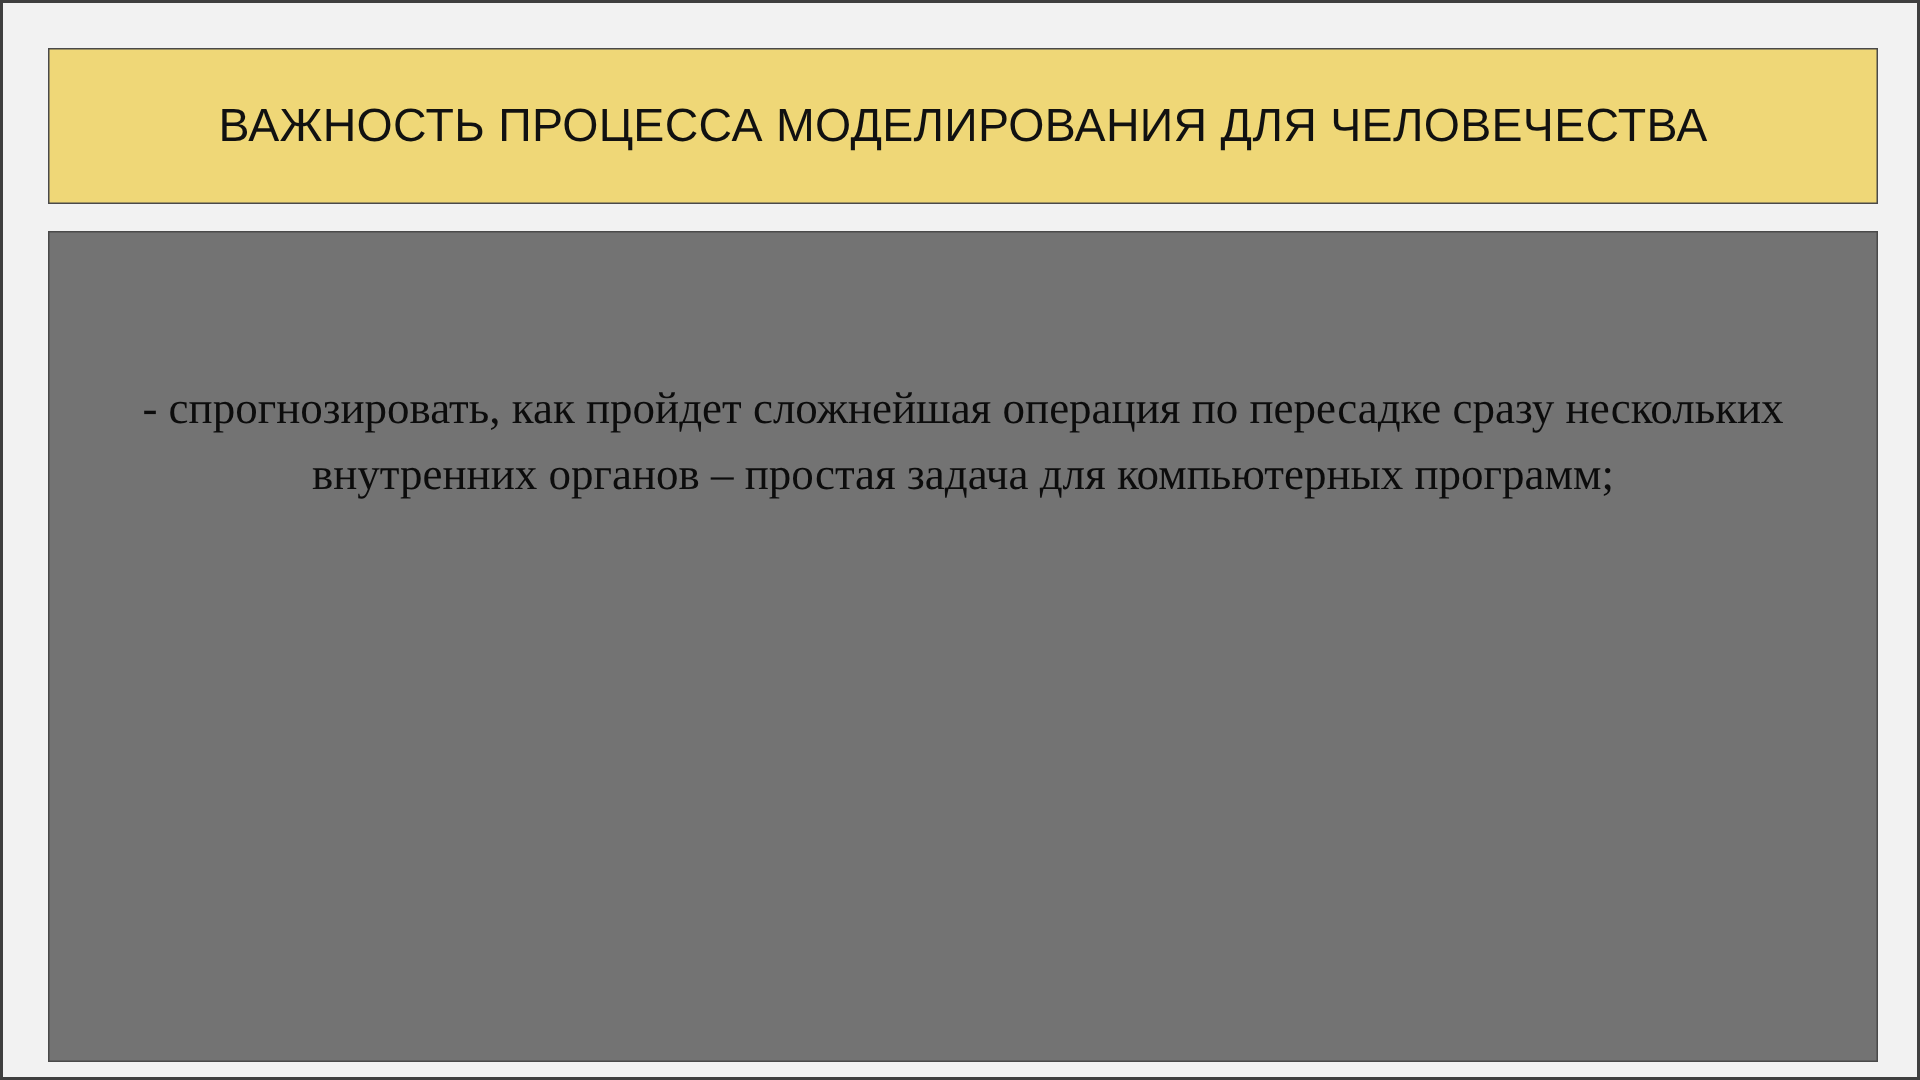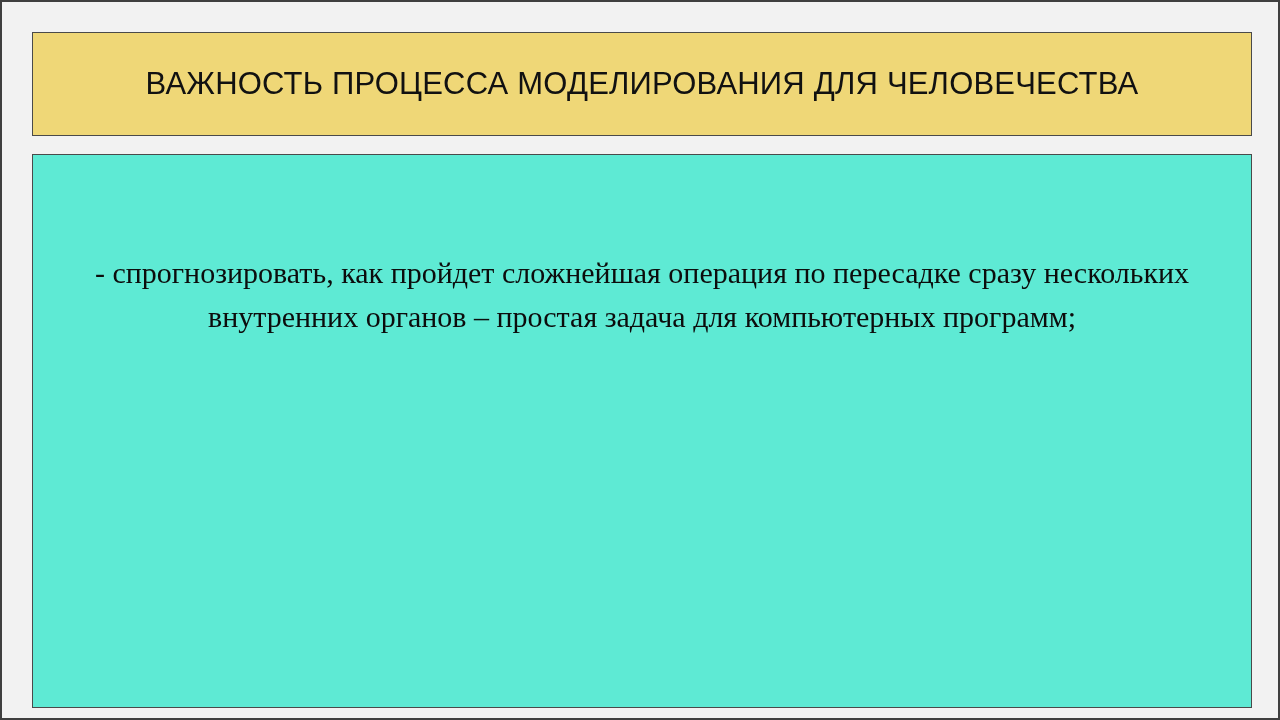--- a/index.html
+++ b/index.html
@@ -44,21 +44,21 @@
     letter-spacing: 0.2px;
     padding: 0 18px;
   }
   .body-box {
     position: absolute;
     left: 30px;
     top: 152px;
     width: 1220px;
     height: 554px;
     box-sizing: border-box;
-    background: #5eead4;
+    background: #737373;
     border: 1px solid #4a4a4a;
     padding: 96px 42px 30px 42px;
   }
   .para {
     font-family: "Liberation Serif", serif;
     font-size: 30px;
     line-height: 44px;
     color: #0c0c0c;
     text-align: center;
     margin: 0;

